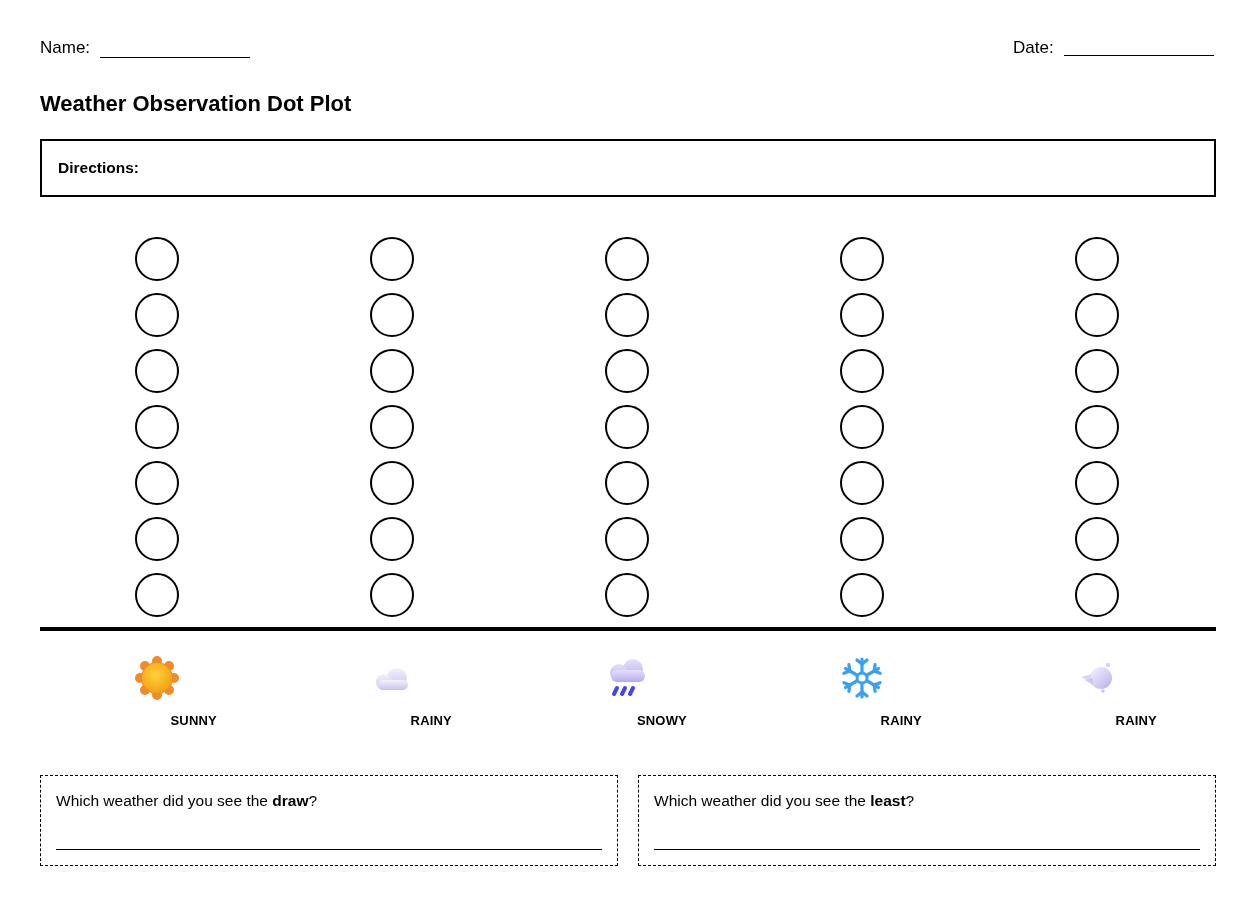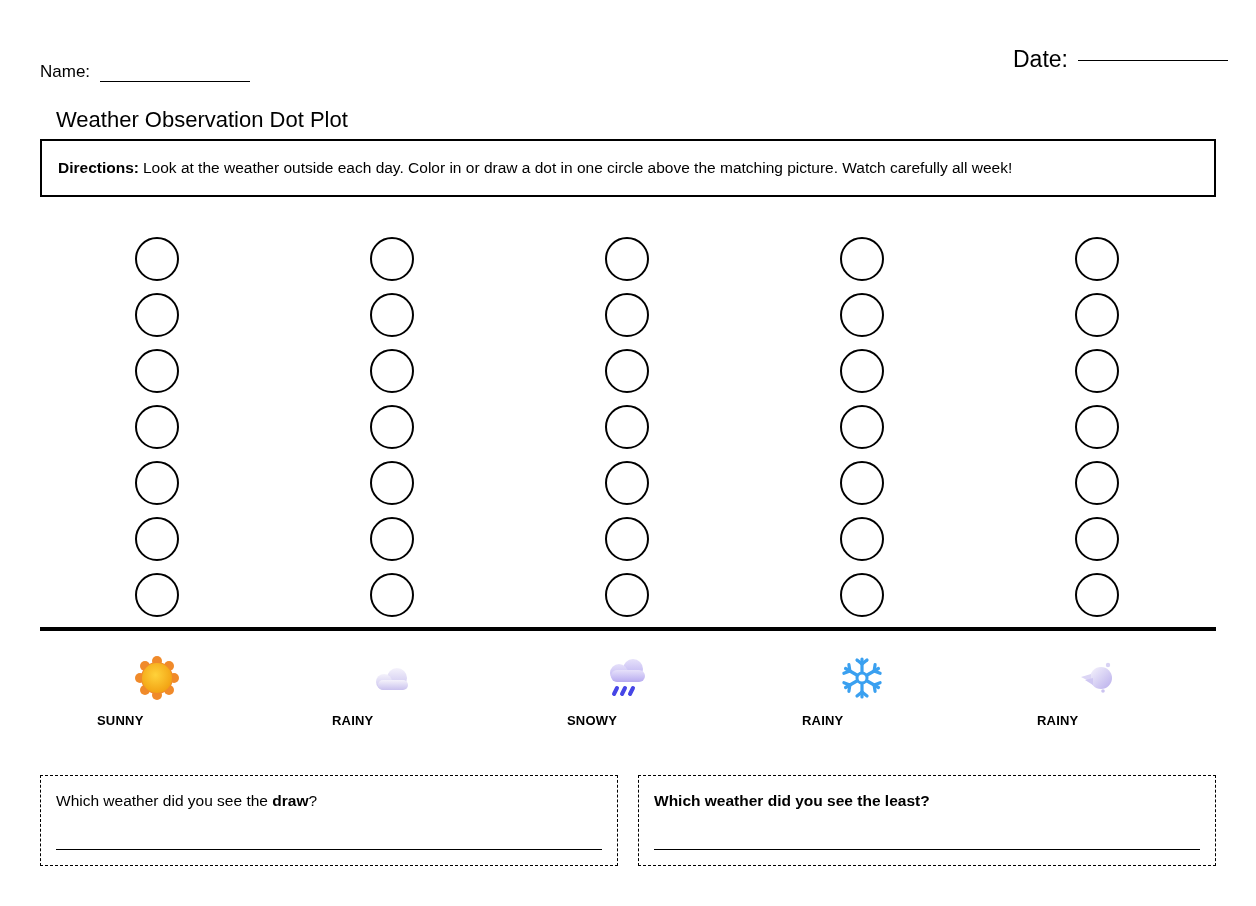--- a/index.html
+++ b/index.html
@@ -1,39 +1,39 @@
 <!DOCTYPE html>
 <html><head>
 <meta charset="utf-8">
 <style>
   html, body { margin: 0; padding: 0; background: #ffffff; }
   body {
     width: 1256px; height: 906px; position: relative; overflow: hidden;
     font-family: "Liberation Sans", sans-serif; color: #000;
   }
-  .name-row { position: absolute; left: 40px; top: 38px; font-size: 17px; display: flex; align-items: flex-end; margin-top: 24px; }
-  .date-row { position: absolute; left: 1013px; top: 38px; font-size: 23px; display: flex; align-items: flex-start; margin-top: 8px; }
+  .name-row { position: absolute; left: 40px; top: 38px; font-size: 17px; display: flex; align-items: flex-end; }
+  .date-row { position: absolute; left: 1013px; top: 38px; font-size: 17px; display: flex; align-items: center; }
   .blank-line { display: inline-block; border-bottom: 1.5px solid #000; height: 14px; margin-left: 10px; }
   .name-row .blank-line { width: 150px; }
   .date-row .blank-line { width: 150px; }
-  .title { position: absolute; left: 40px; top: 91px; font-size: 22px; font-weight: normal; margin: 16px; }
+  .title { position: absolute; left: 40px; top: 91px; font-size: 22px; font-weight: bold; margin: 0; }
   .directions {
     position: absolute; left: 40px; top: 139px; width: 1172px; height: 54px;
     border: 2px solid #000; box-sizing: border-box; width: 1176px; height: 58px;
     font-size: 15.5px; padding: 0 16px; display: flex; align-items: center;
   }
-  .directions b { margin-right: 4px; }
+  .directions b { margin-right: 16px; }
   .plot { position: absolute; left: 40px; top: 237px; width: 1176px; }
   .column { position: absolute; top: 0; width: 44px; }
   .circle {
     position: absolute; left: 0; width: 44px; height: 44px; border-radius: 50%;
     border: 2px solid #000; box-sizing: border-box; background: #fff; cursor: pointer;
   }
   .baseline { position: absolute; left: 40px; top: 627px; width: 1176px; height: 4px; background: #000; }
-  .category { position: absolute; top: 656px; width: 120px; text-align: left; }
+  .category { position: absolute; top: 656px; width: 120px; text-align: right; }
   .category .icon { width: 44px; height: 44px; margin: 0 auto; display: block; }
   .category .label { display: block; font-size: 13px; font-weight: bold; margin-top: 13px; letter-spacing: 0.2px; }
   .qbox {
     position: absolute; top: 775px; height: 91px; border: 1px dashed #000;
     box-sizing: border-box; padding: 16px 15px 0 15px; font-size: 15.5px;
   }
   .qbox .answer-line { position: absolute; left: 15px; right: 15px; bottom: 15px; border-bottom: 1px solid #000; height: 0; }
 </style>
 </head>
 <body>
@@ -44,21 +44,20 @@
 </div>
 <div class="date-row">
   <span>Date:</span>
   <span class="blank-line"></span>
 </div>
 
 <h1 class="title">Weather Observation Dot Plot</h1>
 
 <div class="directions">
   <b>Directions:</b>
-  <span>Look at the weather outside each day. Color in or draw a dot in one circle above the matching picture. Watch carefully all week!</span>
 </div>
 
 <div class="plot">
   <div class="column" style="left:95px">
     <div class="circle" style="top:0px"></div>
     <div class="circle" style="top:56px"></div>
     <div class="circle" style="top:112px"></div>
     <div class="circle" style="top:168px"></div>
     <div class="circle" style="top:224px"></div>
     <div class="circle" style="top:280px"></div>
@@ -221,16 +220,16 @@
     <circle cx="28" cy="35" r="1.8" fill="#CBC3F0"></circle>
   </svg>
   <span class="label">RAINY</span>
 </div>
 
 <div class="qbox" style="left:40px; width:578px;">
   <span>Which weather did you see the </span><b>draw</b><span>?</span>
   <div class="answer-line"></div>
 </div>
 
-<div class="qbox" style="left:638px; width:578px;font-weight:bold;">
+<div class="qbox" style="left:638px; width:578px;">
   <span>Which weather did you see the </span><b>least</b><span>?</span>
   <div class="answer-line"></div>
 </div>
 
 </body></html>

